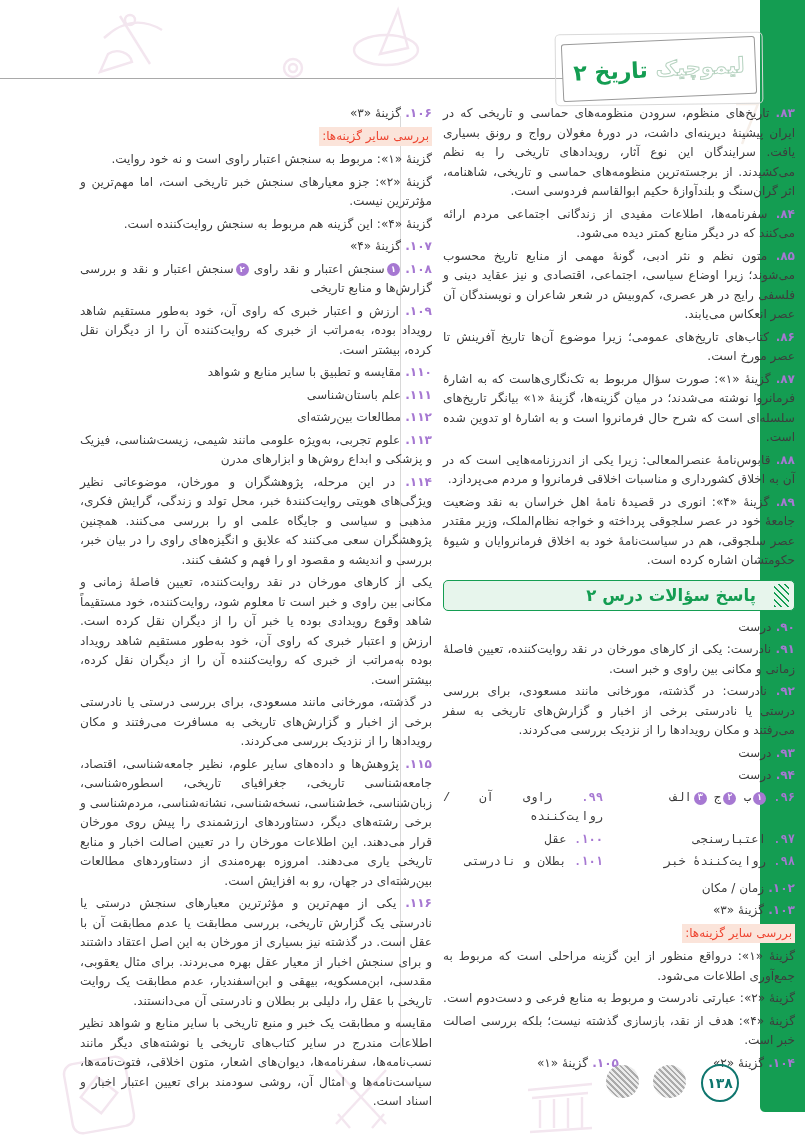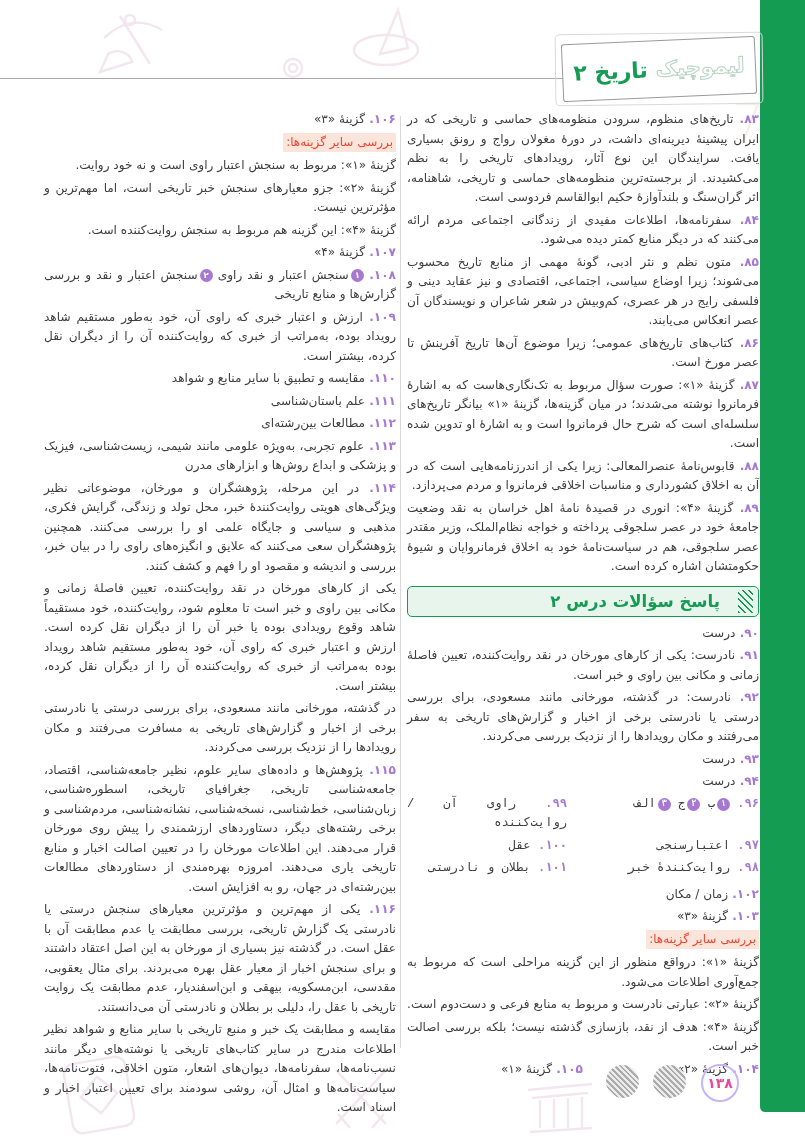--- a/index.html
+++ b/index.html
@@ -12,43 +12,43 @@
   
   .top-rule{position:absolute;left:0;top:78px;width:568px;height:1px;background:#a9a9a9;}
   .logo-box{position:absolute;left:562px;top:40px;width:192px;height:56px;border:1.5px solid #9a9a9a;
             border-radius:3px;background:#fff;transform:rotate(-2.5deg);display:flex;align-items:center;
             justify-content:center;gap:8px;z-index:3;}
   .logo-box::before{content:"";position:absolute;inset:-8px;border:1px solid #d9d9d9;border-radius:5px;transform:rotate(1.8deg);}
   .logo-series{font-size:21px;font-weight:bold;color:#dcead f;color:#d7e8dc;-webkit-text-stroke:1px #b7d3c1;-webkit-text-fill-color:#ffffff;letter-spacing:1px;}
   .logo-title{font-size:22px;font-weight:bold;color:#149d52;}
 
   
-  .col{position:absolute;top:110px;width:352px;font-size:12.1px;line-height:19.5px;text-align:justify;}
+  .col{position:absolute;top:104px;width:352px;font-size:12.1px;line-height:19.5px;text-align:justify;margin-left:36px;}
   .col-first{left:407px;}
   .col-second{left:44px;}
   .divider{position:absolute;left:400px;top:116px;width:1px;height:932px;background:#d8d8d8;}
 
   p.item{margin:0 0 3px 0;}
   .num{color:#a678d2;font-weight:bold;}
   .circ{display:inline-block;width:13px;height:13px;border-radius:50%;background:#a678d2;color:#fff;
         font-size:8.5px;line-height:13px;text-align:center;font-weight:bold;vertical-align:1px;margin-left:2px;}
   .review{margin:0 0 4px 0;}
   .review span{display:inline-block;background:#fbe4da;color:#ee4632;font-weight:normal;padding:0 3px;font-size:12px;}
   .section-header{margin:9px 0 7px 0;border:1.7px solid #149d52;background:#e7f5ec;border-radius:5px;
                   padding:3px 5px;display:flex;align-items:center;gap:18px;}
   .section-header .hatch{width:15px;height:23px;flex:0 0 auto;
       background:repeating-linear-gradient(45deg,#149d52 0 1.6px,rgba(0,0,0,0) 1.6px 4.6px);}
   .section-header .txt{color:#149d52;font-weight:bold;font-size:16.5px;line-height:23px;}
   .ans-grid{display:grid;grid-template-columns:1.15fr 1fr;column-gap:8px;margin:0 0 3px 0;}
   .ans-grid .cell{margin:0 0 3px 0;font-family:Liberation Mono, monospace;}
   .ans-row{display:grid;grid-template-columns:1fr 1fr;margin:0 0 3px 0;}
 
   
-  .page-circle{position:absolute;left:701px;top:1064px;width:34px;height:34px;border:2px solid #c4b5fd;
-               border-radius:50%;color:#ec4899;font-weight:bold;font-size:14px;text-align:center;line-height:34px;}
+  .page-circle{position:absolute;left:701px;top:1064px;width:34px;height:34px;border:2px solid #0f766e;
+               border-radius:50%;color:#0f766e;font-weight:bold;font-size:14px;text-align:center;line-height:34px;}
   .dot{position:absolute;width:33px;height:33px;border-radius:50%;
        background:repeating-linear-gradient(45deg,#ababab 0 1.8px,#ececec 1.8px 4px);}
   .dot-1{left:606px;top:1065px;}
   .dot-2{left:653px;top:1065px;}
 
   
   .doodle{position:absolute;stroke:#f3e6ef;stroke-width:2.4;fill:none;}
   .doodle-faint{stroke:#f6efe9;}
 </style>
 </head>

